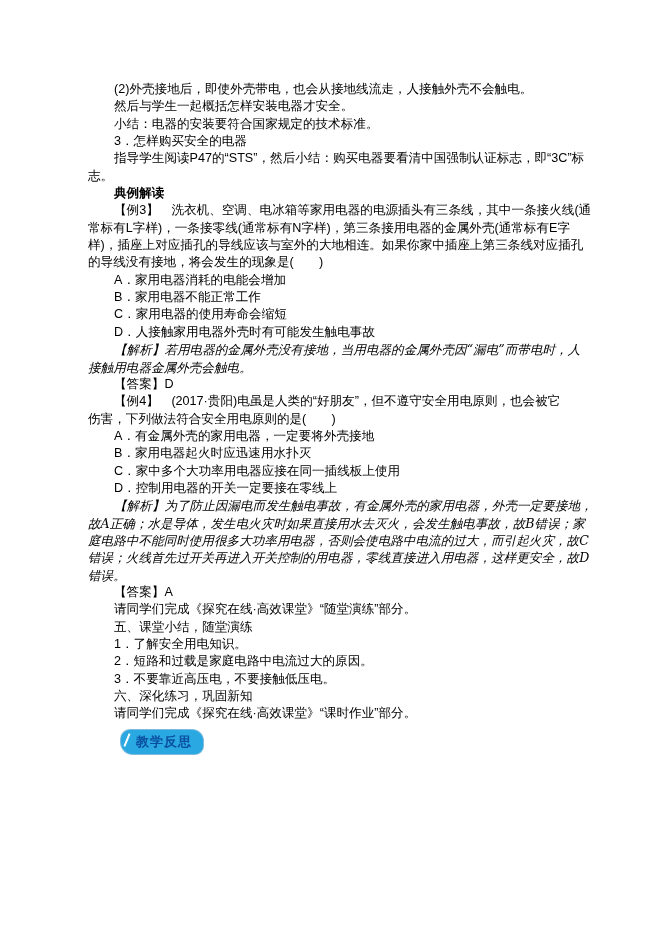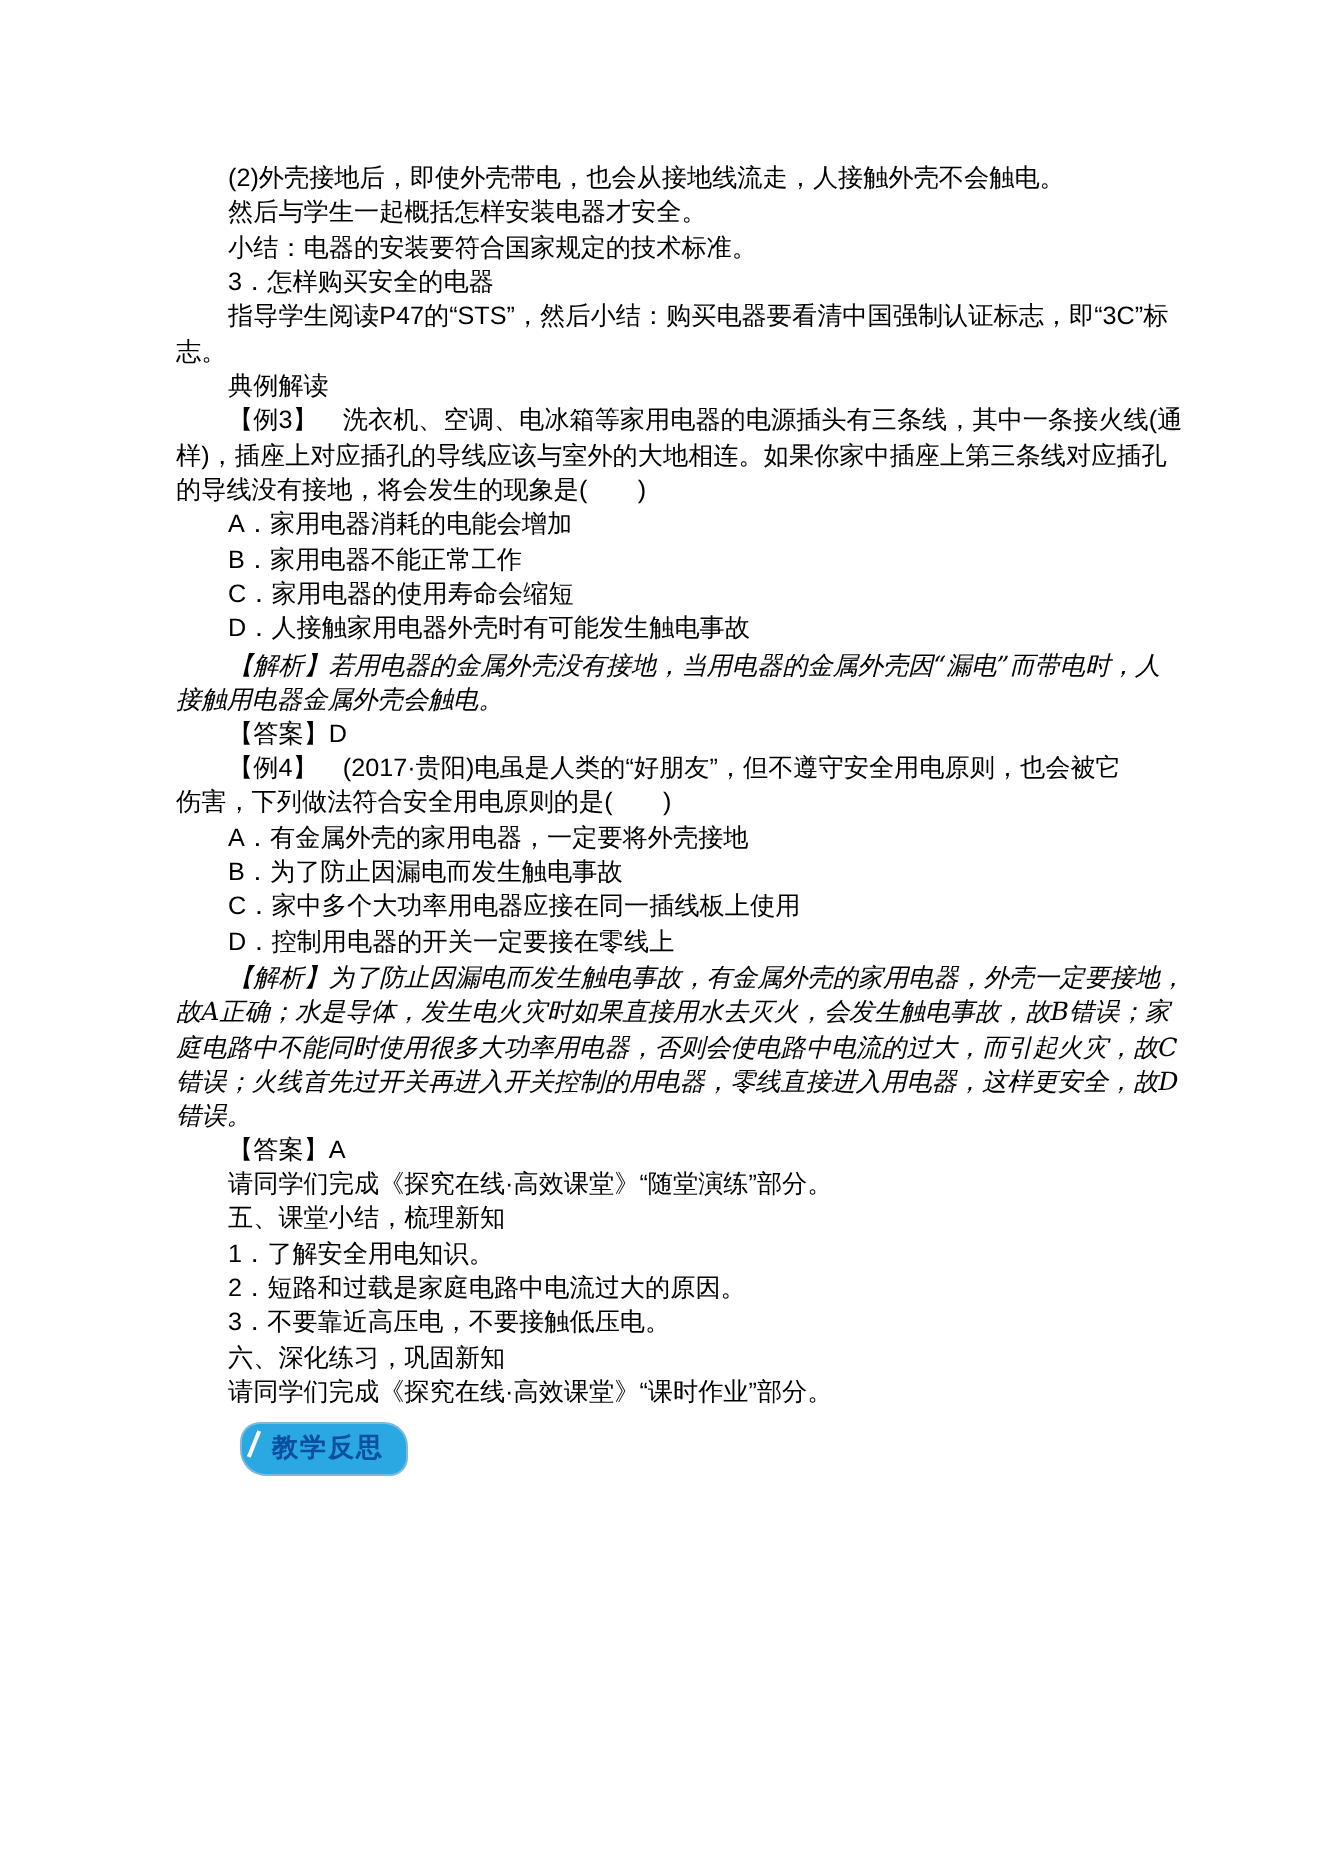--- a/index.html
+++ b/index.html
@@ -8,21 +8,21 @@
     font-family:"Liberation Sans","DejaVu Sans",sans-serif;
     color:#000;
   }
   .page{position:absolute;left:0;top:0;width:618px;height:935px;background:#ffffff;}
   .doc{
     position:absolute;left:88px;top:81px;width:492px;
     font-size:12.6px;line-height:17.35px;color:#000;
   }
   .ln{white-space:nowrap;height:17.35px;}
   .ind{text-indent:26px;}
-  .bold{font-weight:normal;}
+  .bold{font-weight:bold;}
   .kai{font-style:italic;font-family:"DejaVu Serif","Liberation Serif",serif;}
   .badge{
     position:relative;display:inline-block;
     margin-top:7px;margin-left:33px;
     padding:3px 11px 4px 15px;
     border-radius:9px 11px 8px 12px;
     font-weight:bold;font-size:13px;letter-spacing:1px;
     box-shadow:0 0 0 1px rgba(18,130,195,.55);
   }
   .badge-slash{
@@ -36,43 +36,44 @@
 <div class="page">
   <div class="doc">
     <div class="ln ind">(2)外壳接地后，即使外壳带电，也会从接地线流走，人接触外壳不会触电。</div>
     <div class="ln ind">然后与学生一起概括怎样安装电器才安全。</div>
     <div class="ln ind">小结：电器的安装要符合国家规定的技术标准。</div>
     <div class="ln ind">3．怎样购买安全的电器</div>
     <div class="ln ind">指导学生阅读P47的“STS”，然后小结：购买电器要看清中国强制认证标志，即“3C”标</div>
     <div class="ln">志。</div>
     <div class="ln ind bold">典例解读</div>
     <div class="ln ind">【例3】　洗衣机、空调、电冰箱等家用电器的电源插头有三条线，其中一条接火线(通</div>
+    <div class="ln">常标有L字样)，一条接零线(通常标有N字样)，第三条接用电器的金属外壳(通常标有E字</div>
     <div class="ln">样)，插座上对应插孔的导线应该与室外的大地相连。如果你家中插座上第三条线对应插孔</div>
     <div class="ln">的导线没有接地，将会发生的现象是(　　)</div>
     <div class="ln ind">A．家用电器消耗的电能会增加</div>
     <div class="ln ind">B．家用电器不能正常工作</div>
     <div class="ln ind">C．家用电器的使用寿命会缩短</div>
     <div class="ln ind">D．人接触家用电器外壳时有可能发生触电事故</div>
     <div class="ln ind kai">【解析】若用电器的金属外壳没有接地，当用电器的金属外壳因“漏电”而带电时，人</div>
     <div class="ln kai">接触用电器金属外壳会触电。</div>
     <div class="ln ind">【答案】D</div>
     <div class="ln ind">【例4】　(2017·贵阳)电虽是人类的“好朋友”，但不遵守安全用电原则，也会被它</div>
     <div class="ln">伤害，下列做法符合安全用电原则的是(　　)</div>
     <div class="ln ind">A．有金属外壳的家用电器，一定要将外壳接地</div>
-    <div class="ln ind">B．为了防止因漏电而发生触电事故</div>
+    <div class="ln ind">B．家用电器起火时应迅速用水扑灭</div>
     <div class="ln ind">C．家中多个大功率用电器应接在同一插线板上使用</div>
     <div class="ln ind">D．控制用电器的开关一定要接在零线上</div>
     <div class="ln ind kai">【解析】为了防止因漏电而发生触电事故，有金属外壳的家用电器，外壳一定要接地，</div>
     <div class="ln kai">故A正确；水是导体，发生电火灾时如果直接用水去灭火，会发生触电事故，故B错误；家</div>
     <div class="ln kai">庭电路中不能同时使用很多大功率用电器，否则会使电路中电流的过大，而引起火灾，故C</div>
     <div class="ln kai">错误；火线首先过开关再进入开关控制的用电器，零线直接进入用电器，这样更安全，故D</div>
     <div class="ln kai">错误。</div>
     <div class="ln ind">【答案】A</div>
     <div class="ln ind">请同学们完成《探究在线·高效课堂》“随堂演练”部分。</div>
-    <div class="ln ind">五、课堂小结，梳理新知</div>
+    <div class="ln ind">五、课堂小结，随堂演练</div>
     <div class="ln ind">1．了解安全用电知识。</div>
     <div class="ln ind">2．短路和过载是家庭电路中电流过大的原因。</div>
     <div class="ln ind">3．不要靠近高压电，不要接触低压电。</div>
     <div class="ln ind">六、深化练习，巩固新知</div>
     <div class="ln ind">请同学们完成《探究在线·高效课堂》“课时作业”部分。</div>
 
     <div class="badge" style="background: rgb(41, 168, 226); color: rgb(11, 79, 160);">
       <span class="badge-slash"></span>
       <span>教学反思</span>
     </div>

